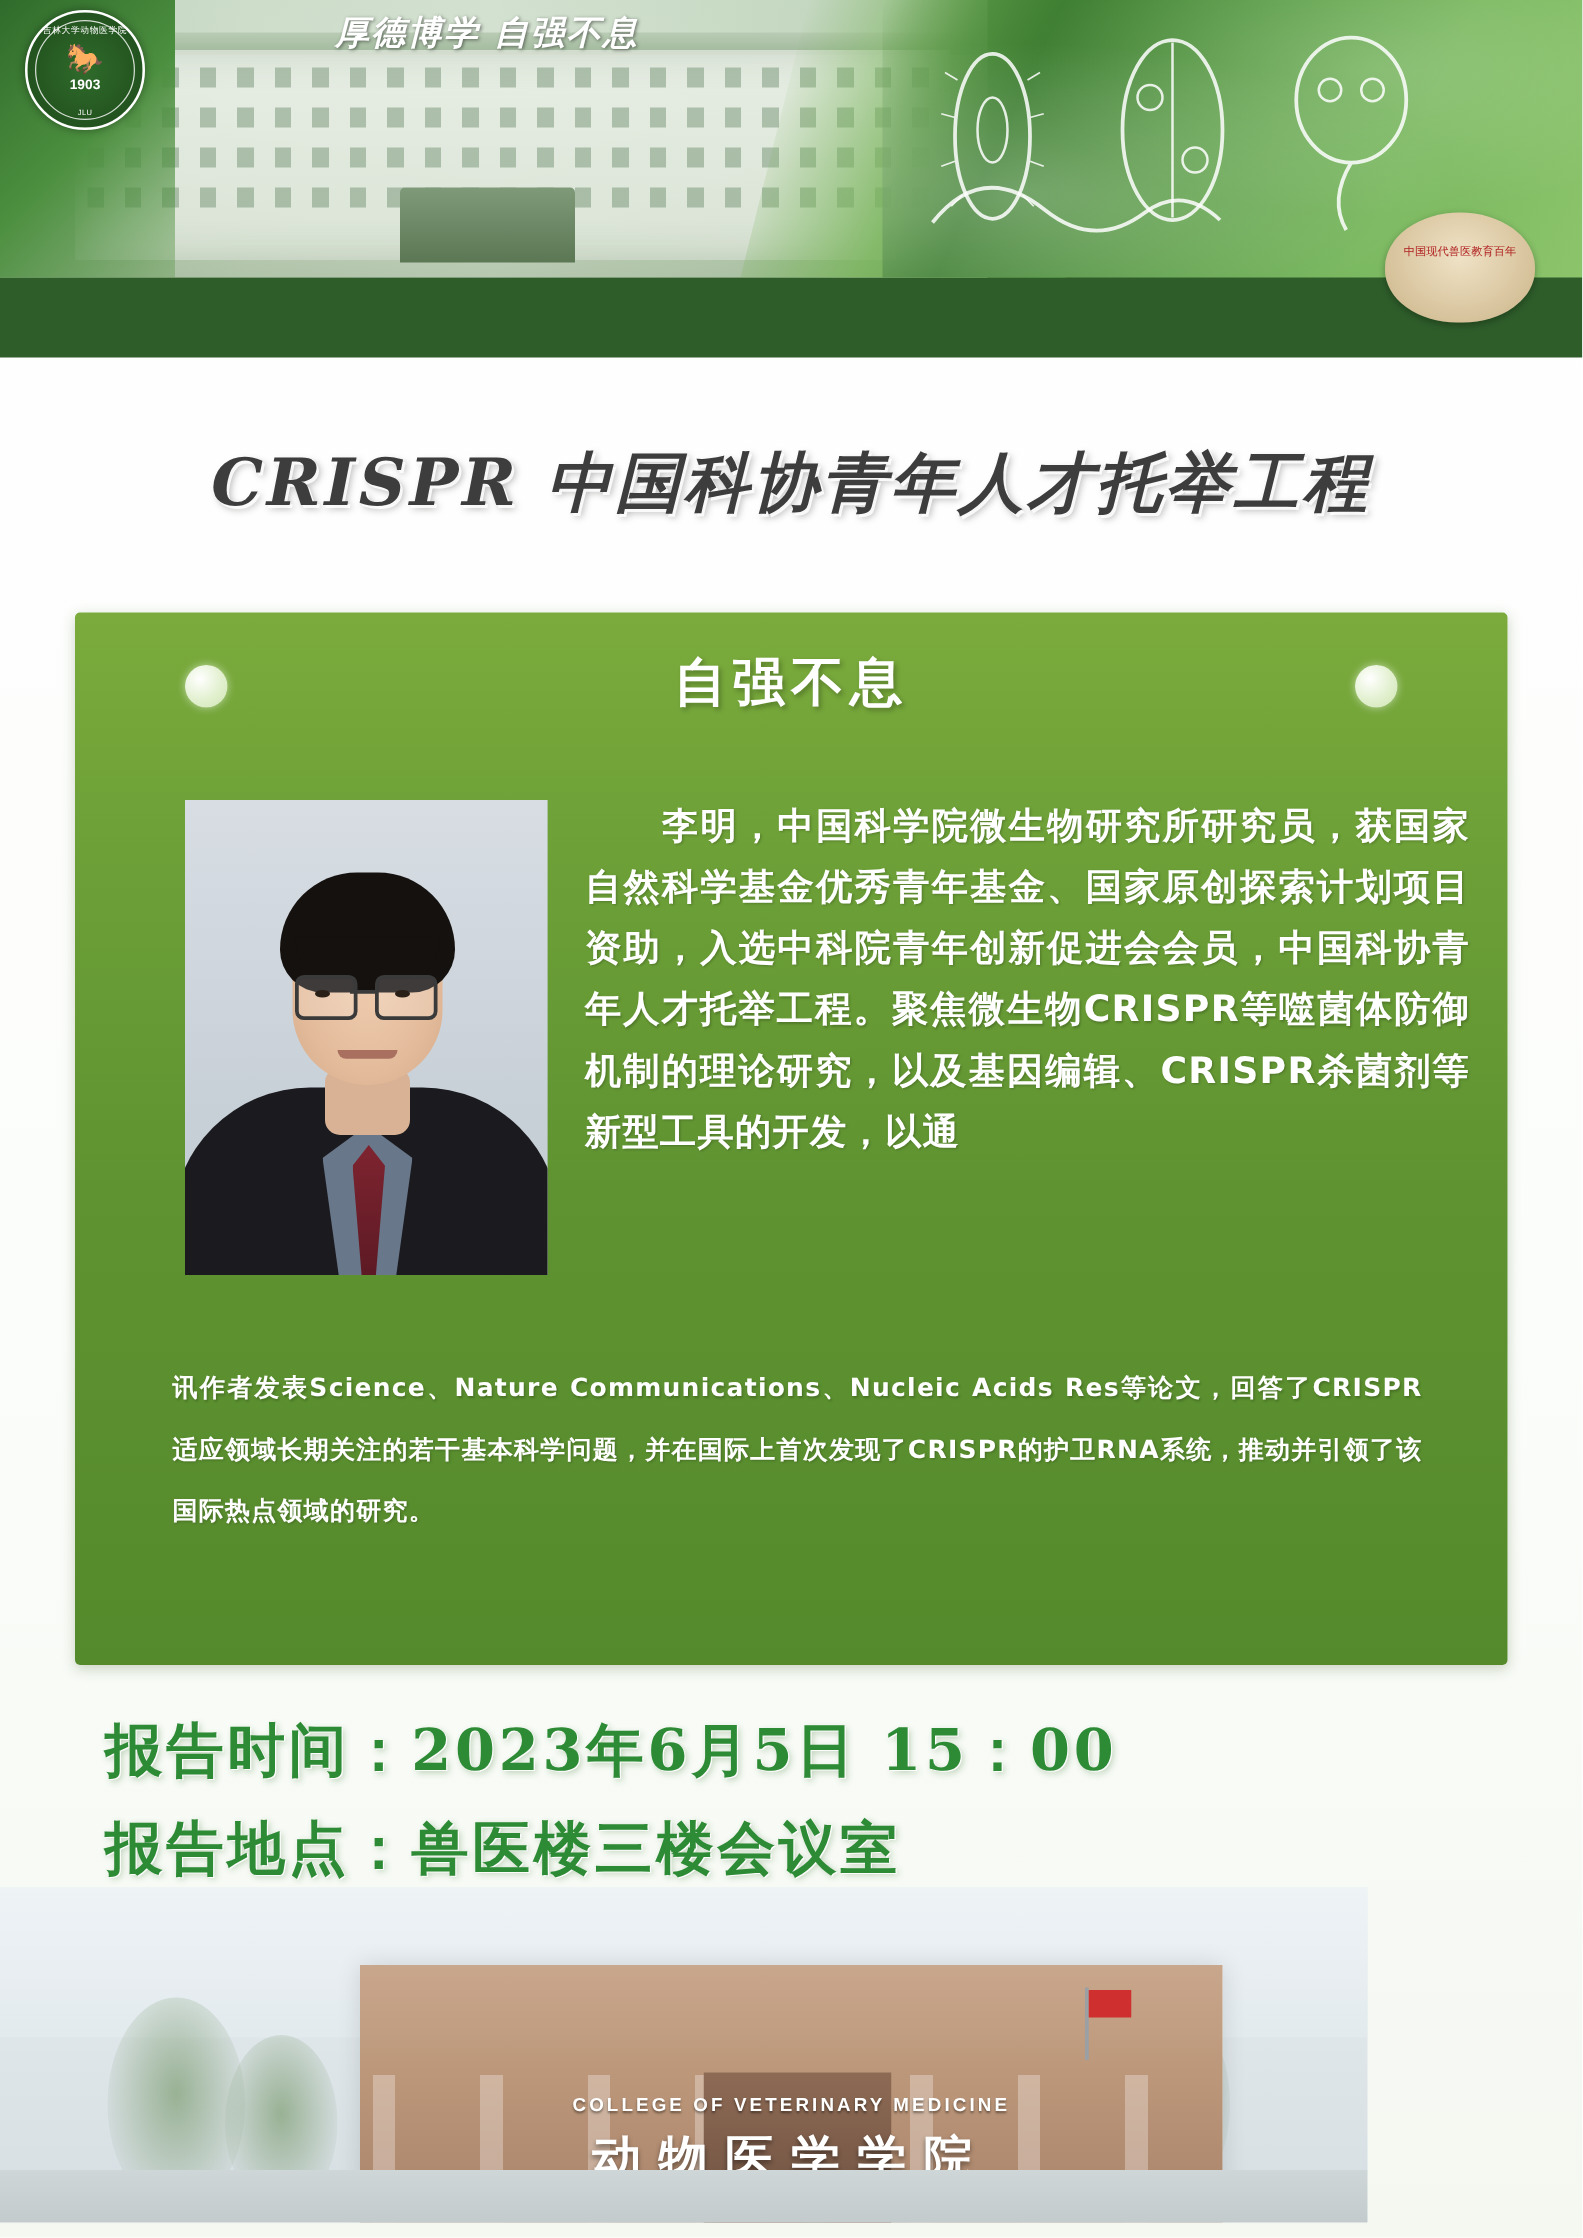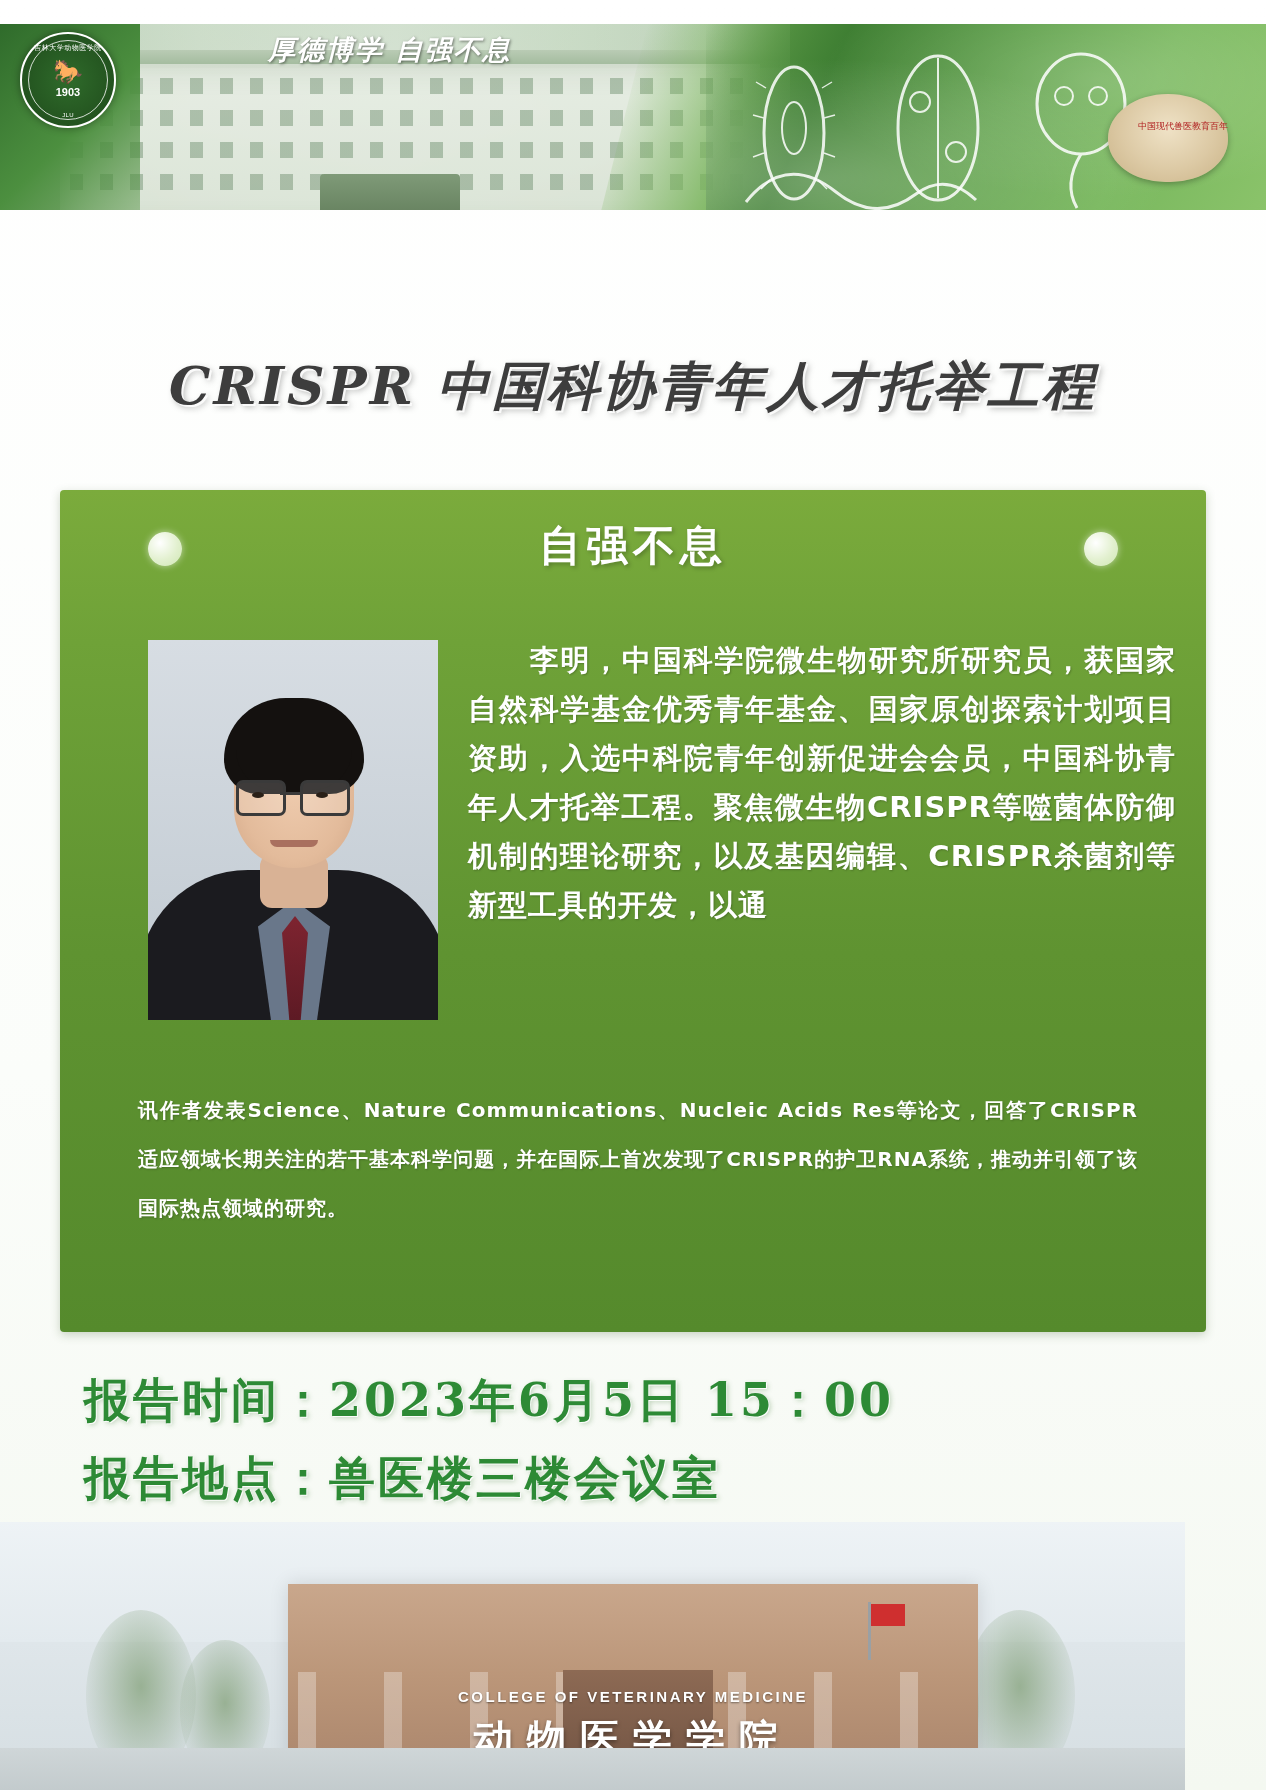--- a/index.html
+++ b/index.html
@@ -21,24 +21,23 @@
     height: 1790px;
     background: linear-gradient(180deg, #ffffff 0%, #fbfdfa 60%, #f4f8f1 100%);
     overflow: hidden;
   }
 
   
   .header-banner {
     position: absolute;
     left: 0; top: 0;
     width: 1266px;
-    height: 186px;
+    height: 286px;
     overflow: hidden;
     background: #2e5d2a;
-    margin-top: 24px;
   }
   .hb-building {
     position: absolute;
     left: 0; top: 0;
     width: 790px; height: 222px;
     background:
       linear-gradient(180deg, rgba(170,200,170,0.35) 0%, rgba(120,160,120,0.15) 40%, rgba(90,130,80,0.35) 100%),
       linear-gradient(90deg, #c8d8c4 0%, #dfe8da 25%, #e8eee4 50%, #d8e4d2 75%, #c4d4bf 100%);
   }
   
@@ -140,25 +139,25 @@
   }
   .hb-seal {
     position: absolute;
     right: 38px; bottom: 28px;
     width: 120px; height: 88px;
     border-radius: 50% 50% 48% 48%;
     background: radial-gradient(ellipse at 50% 40%, #efe2c6 0%, #dcc9a4 55%, #c9b286 100%);
     box-shadow: 0 2px 6px rgba(0,0,0,0.3);
     color: #b02020;
     font-size: 9px;
-    text-align: right;
+    text-align: center;
     padding-top: 26px;
     box-sizing: border-box;
     line-height: 13px;
-    font-family: Liberation Serif, serif;
+    font-family: Liberation Mono, monospace;
   }
 
   
   .title-main {
     position: absolute;
     left: 0; top: 252px;
     width: 1266px;
     text-align: center;
     font-family: "DejaVu Serif", serif;
     font-style: italic;
@@ -321,22 +320,22 @@
     color: #2d8a35;
     text-shadow: 1px 1px 0 rgba(255,255,255,0.9), 2px 2px 5px rgba(60,120,50,0.3);
     white-space: nowrap;
   }
   .info.time { top: 1370px; }
   .info.place { top: 1448px; }
 
   
   .footer {
     position: absolute;
-    left: 0; bottom: 0;
-    width: 1185px; height: 268px;
+    left: 0; bottom: 12px;
+    width: 1094px; height: 268px;
     overflow: hidden;
     background: linear-gradient(180deg, #e9eef2 0%, #dfe6ea 45%, #d5dee2 100%);
   }
   .f-sky {
     position:absolute; left:0; top:0; width:100%; height:120px;
     background: linear-gradient(180deg,#eef3f6,#e3eaee);
   }
   .f-building {
     position:absolute; left: 288px; top: 62px; width: 690px; height: 206px;
     background: linear-gradient(180deg, #c9a78c 0%, #bb9679 45%, #a8836a 100%);

